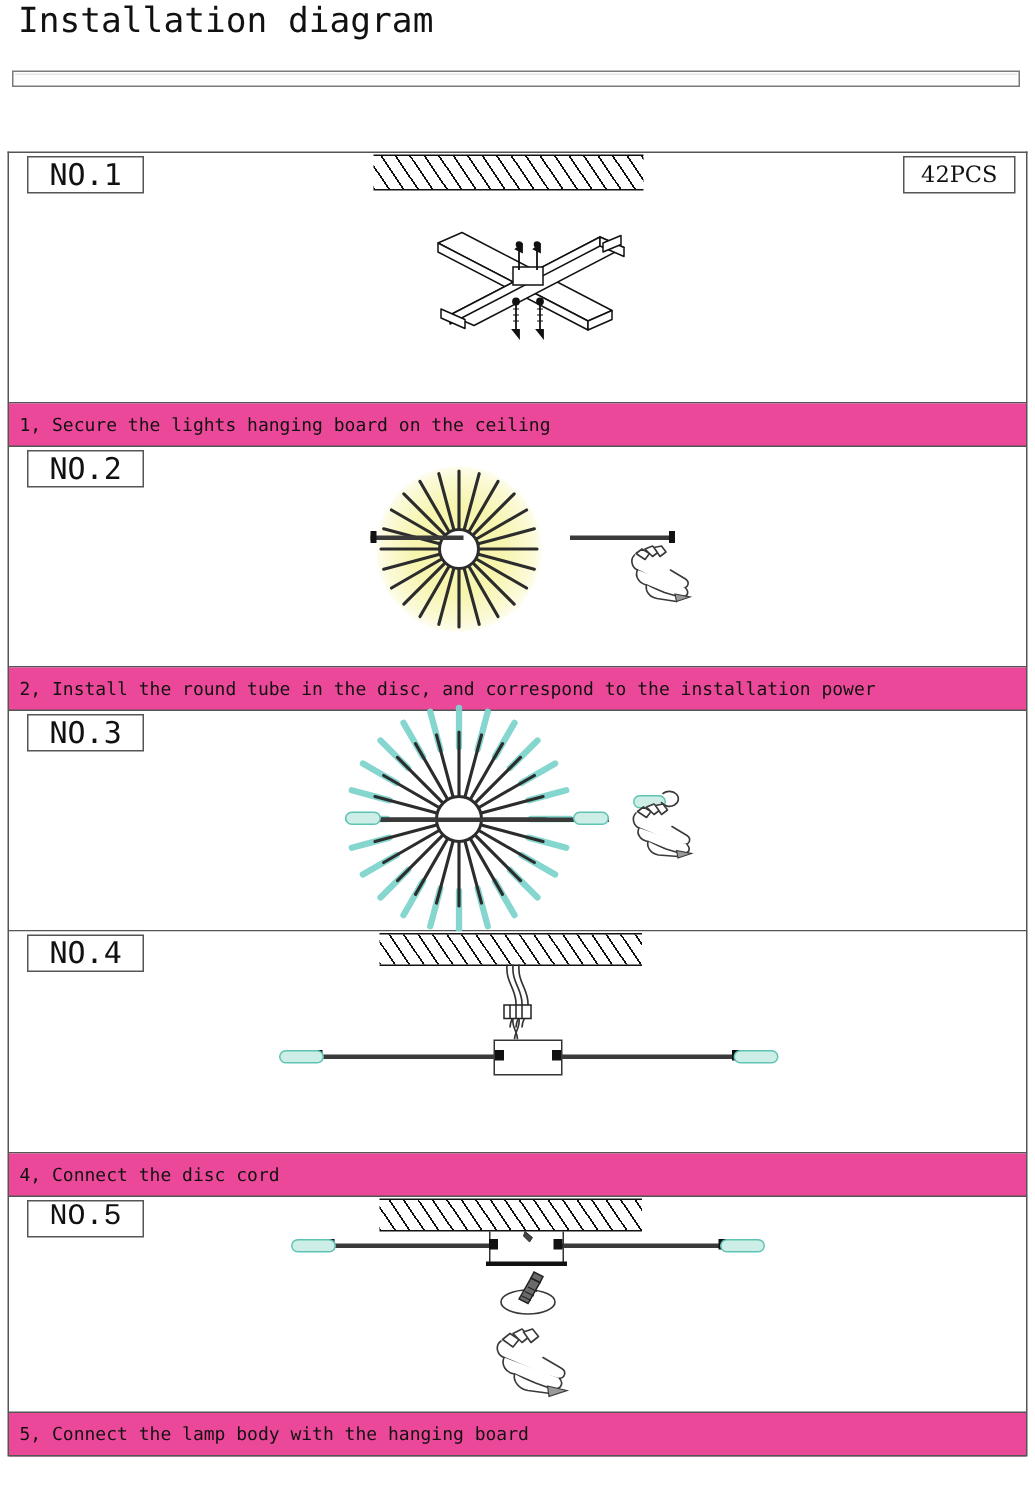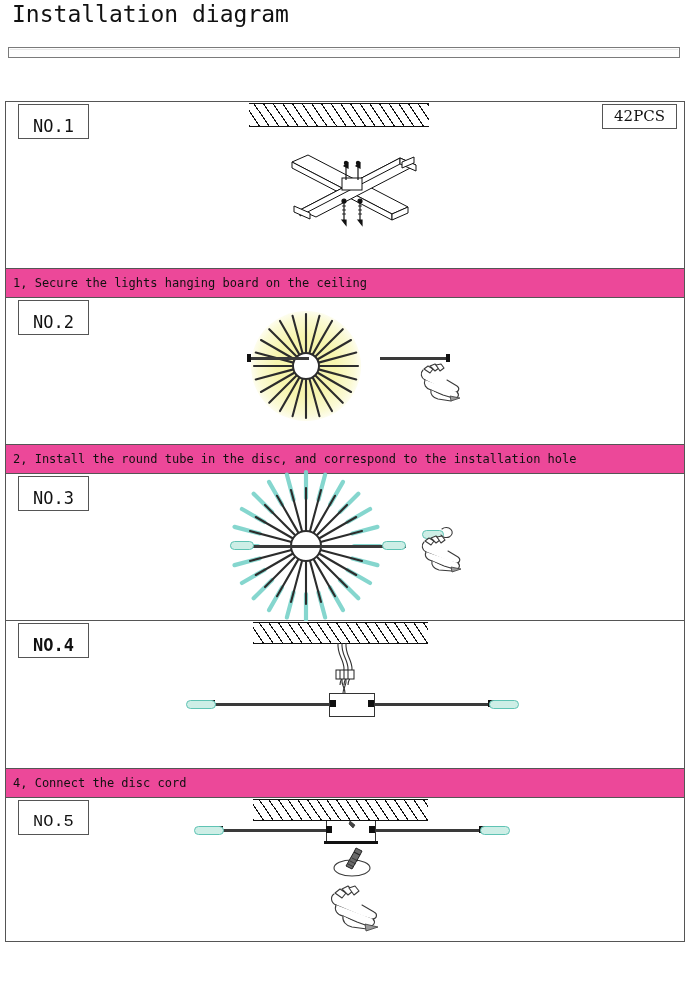--- a/index.html
+++ b/index.html
@@ -41,22 +41,22 @@
   .row-cap{
     position:relative;border-bottom:1px solid #555;
     height:28px;line-height:28px;
     font-size:12px;padding-left:7px;
     white-space:nowrap;overflow:hidden;
     background:#ec4899;
   }
   .nobox{
     position:absolute;left:12px;top:2px;
     border:1px solid #555;background:#fff;
-    padding:11px 14px 2px 14px;
-    font-size:17px;line-height:20px;
+    padding:1px 14px 2px 14px;
+    font-size:20px;line-height:20px;
     z-index:6;
   }
   .fig{position:absolute;inset:0;}
 
   
   .ceil{
     position:absolute;background:#fff;
     border-top:1.6px solid #111;border-bottom:1.1px solid #111;
     background-image:repeating-linear-gradient(
       56deg,#111 0 1.1px,rgba(0,0,0,0) 1.1px 8px);
@@ -194,21 +194,21 @@
             <path d="M14,30 C13,34 16,38 21,39 L34,41"></path>
             <path d="M7,9 l4,-3 l5,3 l-3,4 Z"></path>
             <path d="M13,6 l5,-2 l4,4 l-4,3 Z"></path>
             <path d="M19,5 l5,-1 l3,4 l-4,3 Z"></path>
           </g>
           <path d="M33,36 l10,2 l-9,3 Z" fill="#9a9a9a" stroke="#3a3a3a" stroke-width="0.8"></path>
         </svg>
       </div>
     </div>
     <div class="row-cap">
-      <span>2, Install the round tube in the disc, and correspond to the installation hole</span>
+      <span>2, Install the round tube in the disc, and correspond to the installation power</span>
     </div>
 
     <div class="row-fig" style="height:146px;">
       <div class="nobox">NO.3</div>
 
       <div class="fig">
         <svg style="position:absolute;left:215px;top:-8px;" width="170" height="160" viewBox="0 0 170 160">
 
           <g stroke="#7fd4cc" stroke-width="4.2" stroke-linecap="round" opacity="0.95">
             <g transform="translate(85,80)">
@@ -287,21 +287,21 @@
             <path d="M14,35 C13,39 16,43 21,44 L34,45"></path>
             <path d="M7,15 l4,-3 l5,3 l-3,4 Z"></path>
             <path d="M13,12 l5,-2 l4,4 l-4,3 Z"></path>
             <path d="M19,11 l5,-1 l3,4 l-4,3 Z"></path>
           </g>
           <path d="M33,41 l10,2 l-9,3 Z" fill="#9a9a9a" stroke="#3a3a3a" stroke-width="0.8"></path>
         </svg>
       </div>
     </div>
 
-    <div class="row-fig" style="height:147px;font-weight:bold;">
+    <div class="row-fig" style="height:147px;">
       <div class="nobox">NO.4</div>
 
       <div class="fig">
         <div class="ceil" style="left:247px;top:1px;width:175px;height:22px;"></div>
 
         <svg style="position:absolute;left:318px;top:22px;" width="60" height="58" viewBox="0 0 60 58">
           <g fill="none" stroke="#333" stroke-width="1.1">
             <path d="M14,0 C13,12 20,16 20,26 C20,34 16,36 16,42"></path>
             <path d="M18,0 C17,12 24,16 24,26 C24,34 20,36 20,42"></path>
             <path d="M22,0 C21,12 28,16 28,26 C28,34 24,36 24,42"></path>
@@ -374,15 +374,18 @@
             <path d="M10,23 C8,28 11,33 17,34 L31,40 L42,44 C48,45 50,40 47,37"></path>
             <path d="M17,34 C16,39 20,44 26,45 L41,47"></path>
             <path d="M9,11 l5,-4 l6,4 l-4,5 Z"></path>
             <path d="M16,7 l6,-3 l5,5 l-5,4 Z"></path>
             <path d="M23,6 l6,-2 l4,5 l-5,4 Z"></path>
           </g>
           <path d="M39,42 l13,3 l-12,4 Z" fill="#9a9a9a" stroke="#3a3a3a" stroke-width="0.8"></path>
         </svg>
       </div>
     </div>
+    <div class="row-cap" style="border-bottom:1px solid #555;">
+      <span>5, Connect the lamp body with the hanging board</span>
+    </div>
 
   </div>
 </div>
 
 </body></html>

